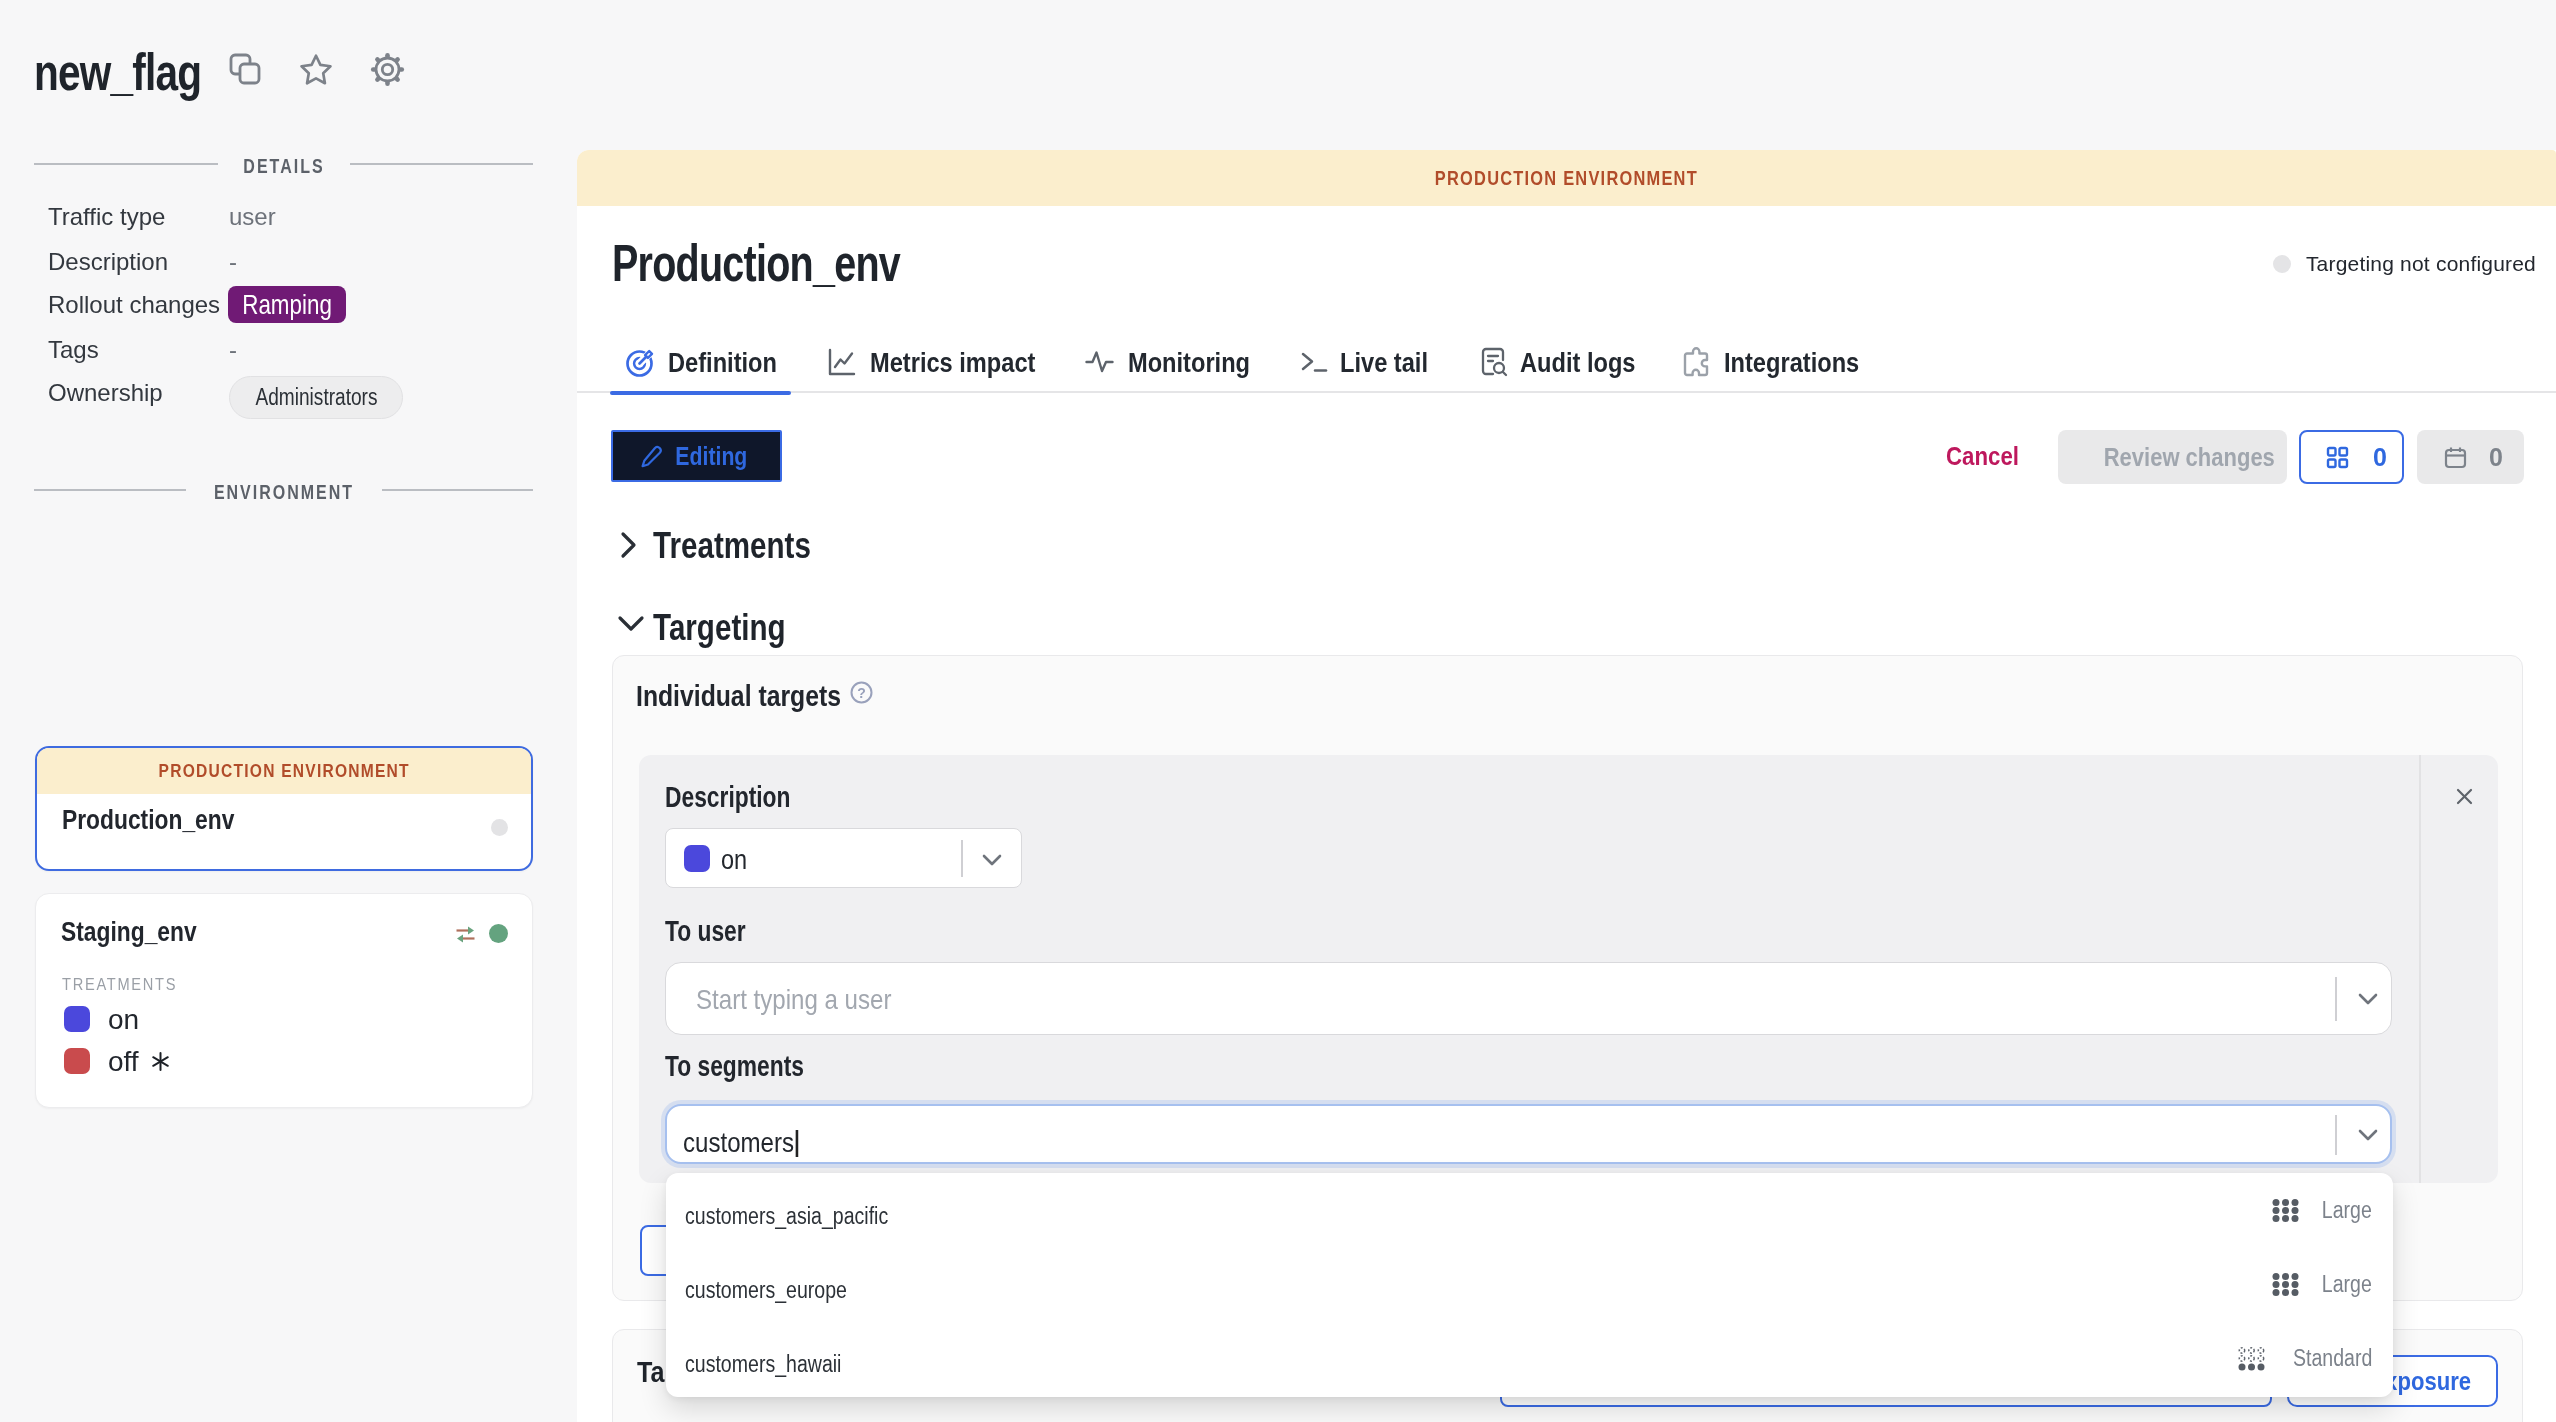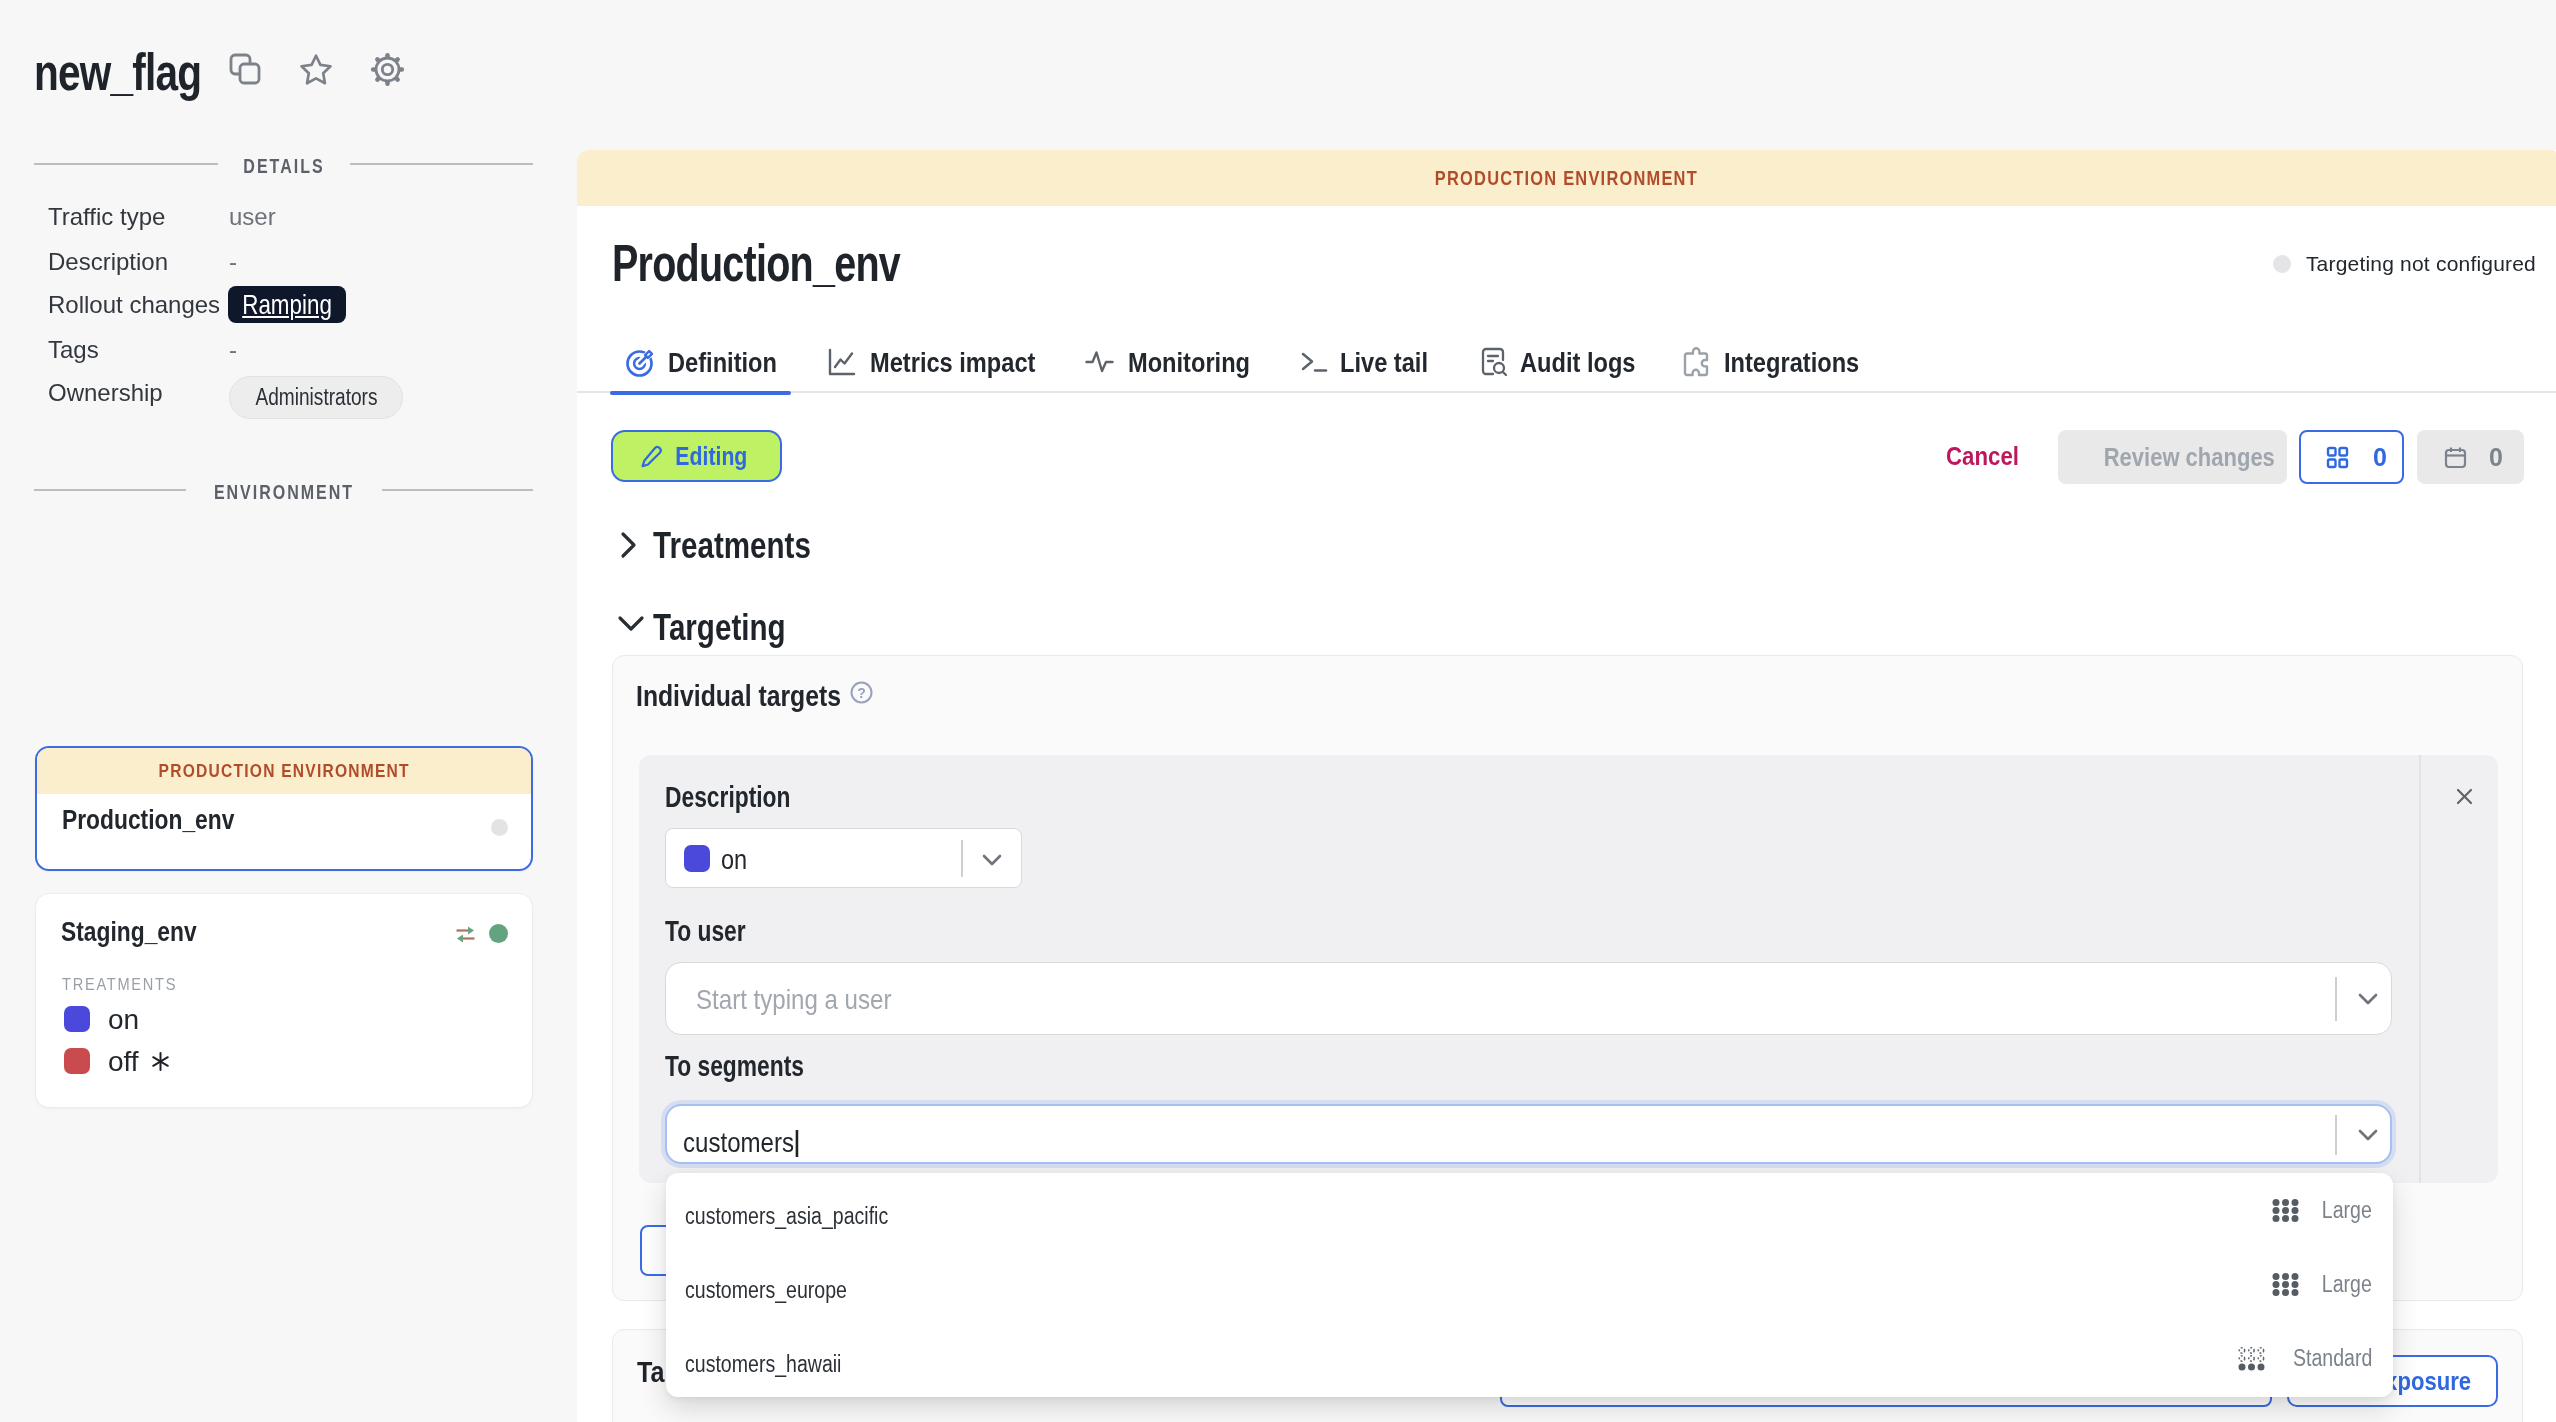--- a/index.html
+++ b/index.html
@@ -12,21 +12,21 @@
 svg { display:block; }
 
 
 #flagtitle { left:34px; top:42px; font-size:52px; font-weight:bold; color:#1f242b; letter-spacing:-1px; transform:scaleX(0.78); transform-origin:left top; white-space:nowrap; }
 .hdricon { position:absolute; }
 .divider { position:absolute; height:2px; background:#babdc2; }
 .sechead { position:absolute; font-size:20px; font-weight:bold; letter-spacing:2.5px; color:#5c6169; text-align:center; transform:scaleX(0.80); transform-origin:center top; white-space:nowrap; }
 .drow { position:absolute; font-size:24px; white-space:nowrap; }
 .dlab { color:#33383f; transform:scaleX(1.0); transform-origin:left top; }
 .dval { color:#6d727a; }
-#ramping { left:228px; top:286px; width:118px; height:37px; border-radius:8px; background:#0f172a; color:#fff; font-size:28px; display:flex; align-items:center; justify-content:center;text-decoration:underline; }
+#ramping { left:228px; top:286px; width:118px; height:37px; border-radius:8px; background:#701a75; color:#fff; font-size:28px; display:flex; align-items:center; justify-content:center; }
 #ownpill { left:229px; top:376px; width:174px; height:43px; border-radius:22px; background:#ededee; border:1.5px solid #e1e1e3; color:#2b3036; font-size:23px; display:flex; align-items:center; justify-content:center; }
 .envcard { position:absolute; left:35px; width:498px; background:#fff; border:1.5px solid #ececee; border-radius:14px; box-shadow:0 1px 2px rgba(0,0,0,0.04); }
 .envname { position:absolute; left:25px; font-size:27px; font-weight:bold; color:#22262d; transform:scaleX(0.845); transform-origin:left top; white-space:nowrap; }
 .graydot { position:absolute; width:17px; height:17px; border-radius:50%; background:#e3e3e5; }
 #prodcard { border:2px solid #3f6be0; }
 #prodstrip { position:absolute; left:0; top:0; right:0; height:46px; background:#fbeecd; border-radius:12px 12px 0 0; display:flex; align-items:center; justify-content:center; font-size:19px; font-weight:bold; letter-spacing:1.5px; color:#b14c2a; }
 #prodstrip span { transform:scaleX(0.82); white-space:nowrap; }
 #treatlab { position:absolute; left:26px; top:81px; font-size:17px; letter-spacing:2px; color:#9a9fa6; transform:scaleX(0.86); transform-origin:left top; white-space:nowrap; }
 .tsq { position:absolute; left:28px; width:26px; height:26px; border-radius:7px; }
 .tname { position:absolute; left:72px; font-size:28px; color:#22262d; }
@@ -39,21 +39,21 @@
 #tnc { right:20px; top:252px; display:flex; align-items:center; gap:15px; }
 #tncdot { width:18px; height:18px; border-radius:50%; background:#e4e4e6; }
 #tnctext { font-size:21px; color:#23272e; white-space:nowrap; letter-spacing:0.2px; }
 
 .tabtext { position:absolute; top:348px; font-size:27px; font-weight:bold; color:#23282f; transform:scaleX(0.875); transform-origin:left top; white-space:nowrap; }
 #tabline { left:577px; top:391px; width:1979px; height:2px; background:#e5e5e7; }
 #tabunderline { left:610px; top:391px; width:181px; height:4px; border-radius:2px; background:#3b6be4; }
 .tabicon { position:absolute; top:347px; }
 
 .btn { position:absolute; display:flex; align-items:center; justify-content:center; border-radius:8px; font-weight:bold; }
-#editbtn { left:611px; top:430px; width:171px; height:52px; border:2px solid #3b6be4; border-radius:14px; background:#bef264; color:#2f68df; font-size:25px; gap:6px; }
+#editbtn { left:611px; top:430px; width:171px; height:52px; border:2px solid #3b6be4; border-radius:2px; background:#0f172a; color:#2f68df; font-size:25px; gap:6px; }
 #cancel { left:1946px; top:442px; font-size:25px; font-weight:bold; color:#be185d; }
 #reviewbtn { left:2058px; top:430px; width:229px; height:54px; background:#e9e9ea; color:#a0a6ae; font-size:25px;justify-content:flex-end; }
 #gridbtn { left:2299px; top:430px; width:105px; height:54px; border:2px solid #3b6be4; background:#fff; color:#2f68df; font-size:25px; gap:24px; padding-left:10px; }
 #calbtn { left:2417px; top:430px; width:107px; height:54px; background:#e9e9ea; color:#7d838b; font-size:25px; gap:22px; padding-left:6px; }
 
 .secttl { position:absolute; font-size:37px; font-weight:bold; color:#1f242b; transform:scaleX(0.80); transform-origin:left top; white-space:nowrap; }
 
 #outercard { left:612px; top:655px; width:1911px; height:646px; background:#fafafa; border:1.5px solid #e9e9eb; border-radius:12px; }
 #indtgt { left:636px; top:679px; font-size:30px; font-weight:bold; color:#22262d; transform:scaleX(0.825); transform-origin:left top; white-space:nowrap; }
 #innercard { left:639px; top:755px; width:1859px; height:428px; background:#f0f0f2; border-radius:12px; }

